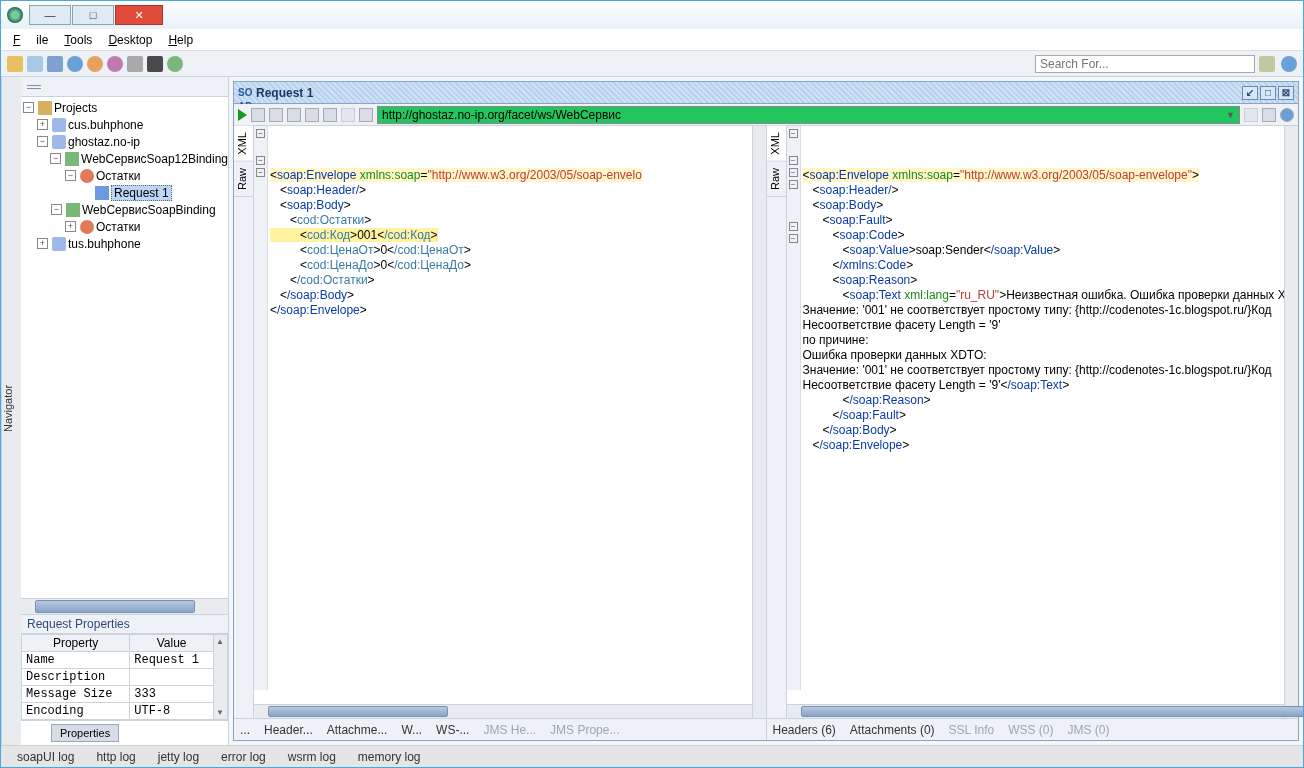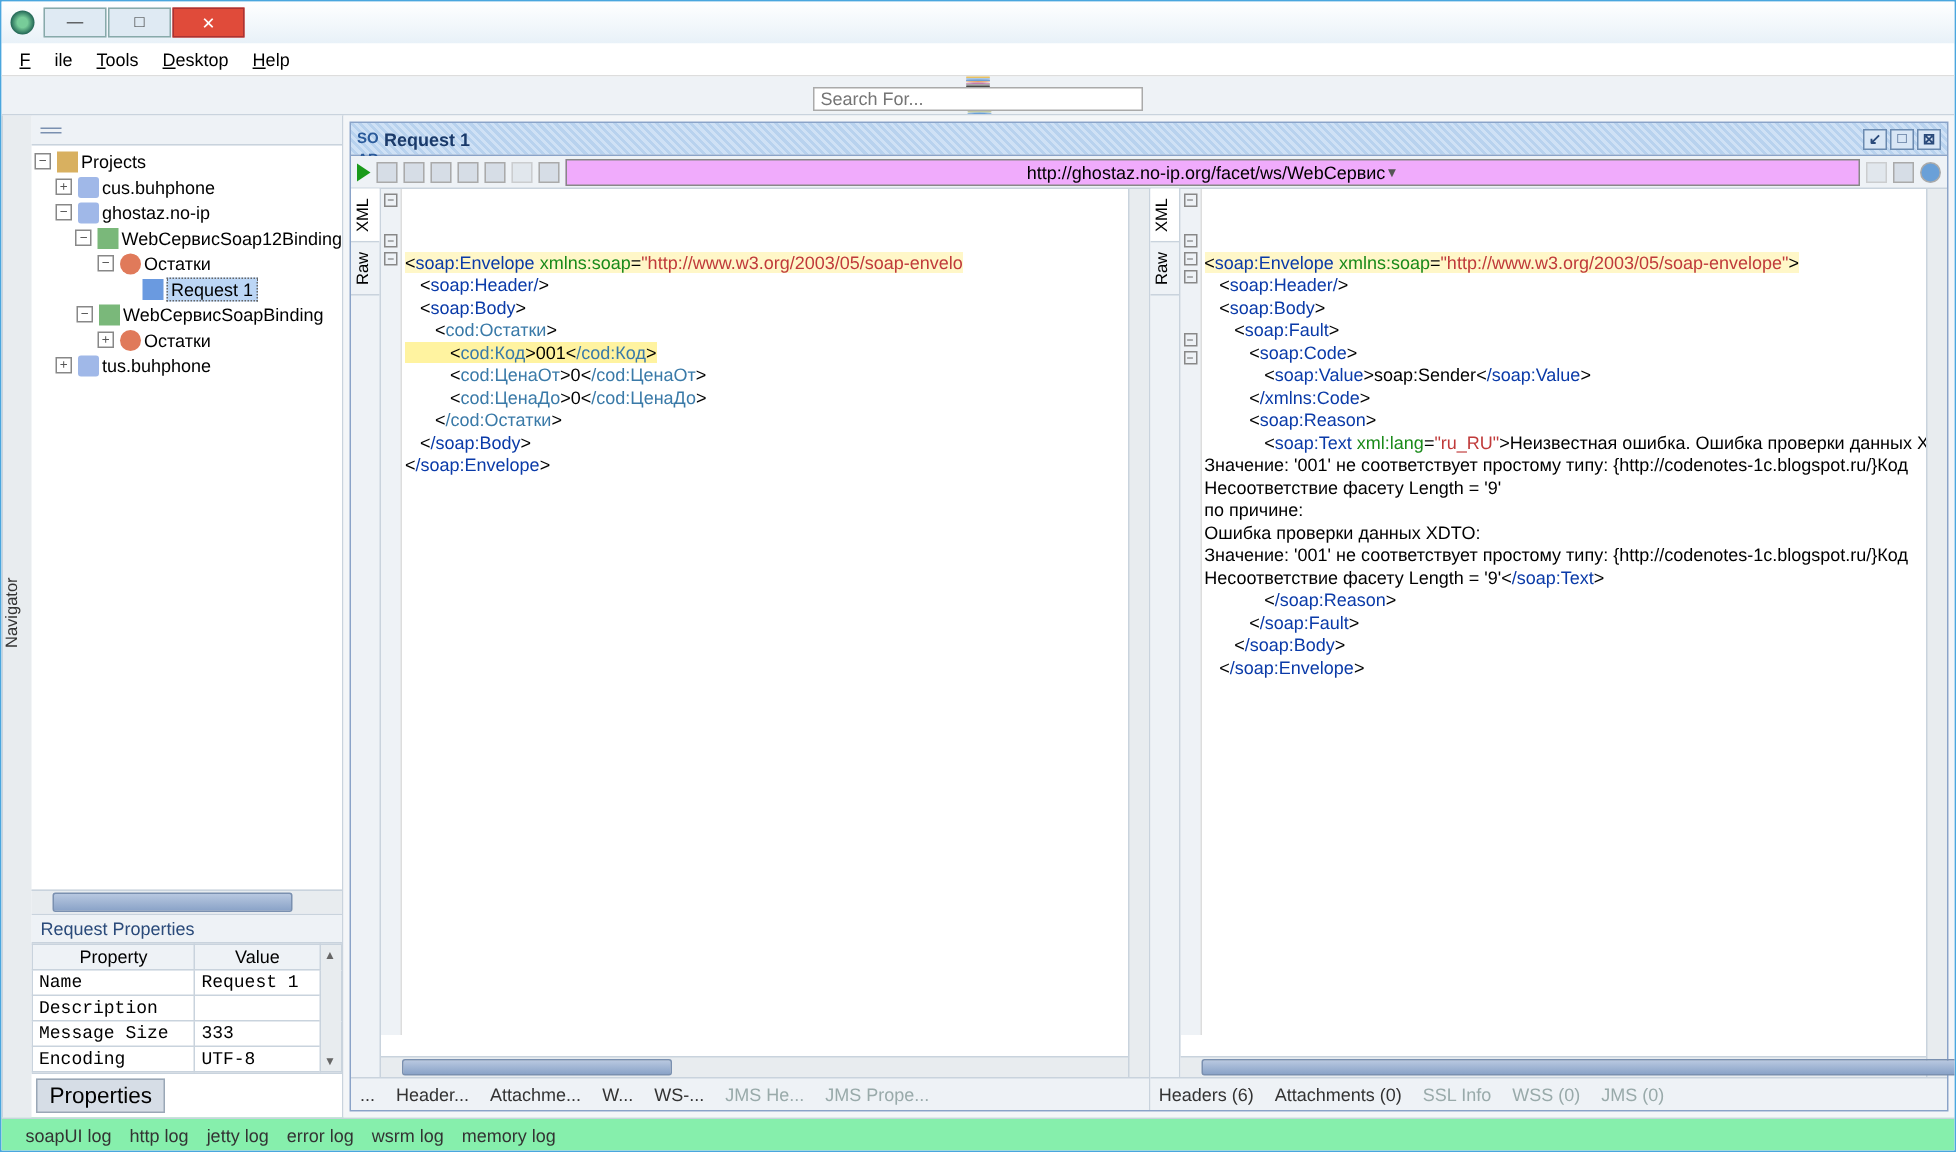--- a/index.html
+++ b/index.html
@@ -6,21 +6,21 @@
 body { width: 1304px; height: 768px; background: #fff; overflow: hidden; border: 1px solid #4aa6de; }
 .titlebar { height: 28px; background: linear-gradient(#fff, #e8f1f8); display: flex; align-items: center; }
 .titlebar .icon { width: 16px; height: 16px; margin: 0 6px; background: radial-gradient(circle,#7c9 30%,#265 70%); border-radius:50%; }
 .titlebar .title { flex: 1; text-align: center; color: #000; }
 .winbtns { display: flex; }
 .winbtn { width: 42px; height: 20px; border: 1px solid #8aa; background: #dfeaf3; margin-right: 1px; display:flex; align-items:center; justify-content:center; font-size:11px; color:#333; }
 .winbtn.close { background: #e04b3a; color:#fff; border-color:#a33; width:48px; }
 .menubar { height: 22px; display: flex; align-items: center; padding: 0 4px; background:#fff; border-bottom:1px solid #ddd;}
 .menubar span { padding: 2px 8px; cursor: default; }
 .menubar span u { text-decoration: underline; }
-.toolbar { height: 26px; background: #eef2f6; border-bottom: 1px solid #c9d3dd; display:flex; align-items:center; padding:0 4px;flex-direction:column; }
+.toolbar { height: 26px; background: #eef2f6; border-bottom: 1px solid #c9d3dd; display:flex; align-items:center; padding:0 4px; }
 .toolbar .tbtn { width:16px; height:16px; margin:0 2px; background:#c0d0e0; border-radius:2px; display:inline-block;}
 .toolbar .spacer { flex:1; }
 .toolbar .search { width:220px; height:18px; border:1px solid #aaa; padding:0 4px; color:#888; }
 .body { display:flex; height: calc(100% - 28px - 22px - 26px - 22px); }
 .navtab { width:20px; background:#e8ecef; border-right:1px solid #c9d3dd; writing-mode:vertical-rl; transform:rotate(180deg); text-align:center; padding-top:6px; font-size:11px; color:#333; }
 .left { width:208px; border-right:1px solid #c9d3dd; display:flex; flex-direction:column; }
 .left .hdr { height:20px; background:#eef2f6; border-bottom:1px solid #c9d3dd; display:flex; align-items:center; padding-left:6px;}
 .tree { flex:1; overflow:auto; padding:2px 0; font-size:12px; }
 .tree .row { display:flex; align-items:center; height:17px; white-space:nowrap; }
 .tree .tg { width:11px; height:11px; border:1px solid #888; margin-right:2px; display:inline-flex; align-items:center; justify-content:center; font-size:9px; line-height:9px; color:#555; cursor:pointer;}
@@ -29,32 +29,32 @@
 .tree .sel { background:#bcd6f5; border:1px dotted #666; padding:0 2px;}
 .tree-scroll { height:16px; background:#e8ecef; border-top:1px solid #c9d3dd; position:relative;}
 .tree-scroll .thumb { position:absolute; left:14px; top:1px; height:13px; width:160px; background:linear-gradient(#b8c8e0,#8aa3c8); border:1px solid #7a90b0; border-radius:2px;}
 .props { border-top:1px solid #c9d3dd; }
 .props .ttl { background:#eef2f6; padding:2px 6px; color:#2a4a7a; border-bottom:1px solid #c9d3dd;}
 .props table { width:100%; border-collapse:collapse; }
 .props th { background:#eef2f6; border:1px solid #c9d3dd; font-weight:normal; padding:1px 4px; text-align:center;}
 .props td { border:1px solid #c9d3dd; padding:1px 4px;font-family:Liberation Mono, monospace; }
 .props .scr { width:14px; background:#e8ecef;}
 .props-btn { border-top:1px solid #c9d3dd; padding:3px; }
-.props-btn button { background:#d6dde6; border:1px solid #9aa7b6; padding:2px 8px; font-size:15px;}
+.props-btn button { background:#d6dde6; border:1px solid #9aa7b6; padding:2px 8px; font-size:11px;margin-left:27px;}
 .main { flex:1; display:flex; flex-direction:column; }
 .desktop { flex:1; background:#f4f6f8; position:relative; padding:4px; display:flex; flex-direction:column; min-height:0;}
 .reqwin { flex:1; border:1px solid #8aa3c8; display:flex; flex-direction:column; min-height:0; background:#fff;}
 .reqwin .rtitle { height:22px; background:repeating-linear-gradient(45deg,#cfe1f5,#cfe1f5 2px,#b8d2ee 2px,#b8d2ee 4px); border-bottom:1px solid #8aa3c8; display:flex; align-items:center; padding:0 4px; font-weight:bold; color:#1a3a6a;}
 .reqwin .rtitle .ricon{width:14px;height:14px;margin-right:4px;display:inline-block;color:#2a5a9a;font-size:10px;line-height:14px;text-align:right;}
 .reqwin .rtitle .rsp{flex:1;}
 .reqwin .rtitle .rbtn{width:16px;height:14px;border:1px solid #6a8ab0;margin-left:2px;background:#d8e6f5;display:inline-flex;align-items:center;justify-content:center;font-size:10px;color:#2a4a7a;}
 .reqtool { height:22px; background:#eef2f6; border-bottom:1px solid #c9d3dd; display:flex; align-items:center; padding:0 4px; gap:4px;}
 .reqtool .play{width:0;height:0;border-left:9px solid #1a9a1a;border-top:6px solid transparent;border-bottom:6px solid transparent;}
 .reqtool .rb{width:14px;height:14px;background:#d6dde6;border:1px solid #aaa;display:inline-block;}
-.reqtool .url{flex:1;height:18px;border:1px solid #888;background:#f0abfc;padding:0 4px;display:flex;align-items:center;justify-content:center;}
+.reqtool .url{flex:1;height:18px;border:1px solid #888;background:#22c55e;padding:0 4px;display:flex;align-items:center;justify-content:space-between;}
 .reqtool .url span.dd{font-size:9px;color:#555;}
 .panes { flex:1; display:flex; min-height:0;}
 .pane { flex:1; display:flex; min-width:0; border-right:1px solid #c9d3dd;}
 .pane:last-child{border-right:none;}
 .vt { width:20px; background:#eef2f6; border-right:1px solid #c9d3dd; display:flex; flex-direction:column;}
 .vt .t { writing-mode:vertical-rl; transform:rotate(180deg); padding:6px 2px; text-align:center; font-size:11px; border-top:1px solid #c9d3dd; cursor:pointer;}
 .vt .t.active{background:#fff;}
 .xml { flex:1; display:flex; flex-direction:column; min-width:0;}
 .xmlbody { flex:1; overflow:auto; position:relative; background:#fff;}
 .gut { position:absolute; left:0; top:0; width:14px; bottom:14px; background:#eef2f6; border-right:1px solid #ddd;}
@@ -63,21 +63,21 @@
 .code .tag{color:#0a3aa8;} .code .attr{color:#1a8a1a;} .code .str{color:#c03a3a;} .code .txt{color:#000;} .code .ns{color:#3a7aa8;}
 .hl1{background:#fff7c8;} .hl2{background:#fff3a0;}
 .hsb{height:14px;background:#e8ecef;border-top:1px solid #c9d3dd;position:relative;}
 .hsb .th{position:absolute;left:14px;top:1px;height:11px;background:linear-gradient(#b8c8e0,#8aa3c8);border:1px solid #7a90b0;border-radius:2px;}
 .vscroll{width:14px;background:#e8ecef;border-left:1px solid #c9d3dd;}
 .tabsrow{height:22px;background:#eef2f6;border-top:1px solid #c9d3dd;display:flex;align-items:center;padding:0 6px;gap:14px;font-size:11px;}
 .tabsrow span{color:#333;cursor:pointer;} .tabsrow span.dis{color:#9aa;}
 .statusline{height:20px;background:#eef2f6;border-top:1px solid #c9d3dd;display:flex;align-items:center;padding:0 8px;font-size:11px;color:#333;}
 .statusline .sp{flex:1;}
 .statusline .box{border:1px solid #aaa;width:50px;height:14px;margin-right:6px;}
-.logbar{height:22px;background:#86efac;display:flex;align-items:center;padding:0 16px;gap:12px;font-size:11px;color:#333;border-top:1px solid #c9d3dd;}
+.logbar{height:22px;background:#e5e5e5;display:flex;align-items:center;padding:0 16px;gap:22px;font-size:11px;color:#333;border-top:1px solid #c9d3dd;}
 .ico-proj{background:#d8b060;} .ico-db{background:#a0b8e8;border-radius:2px;} .ico-ws{background:#7ab87a;} .ico-op{background:#e07a5a;border-radius:50%;} .ico-req{background:#6a9ae0;}
 </style>
 </head>
 <body>
 
 <div class="titlebar">
   <span class="icon"></span>
   <div class="winbtns">
     <div class="winbtn">—</div>
     <div class="winbtn">□</div>

